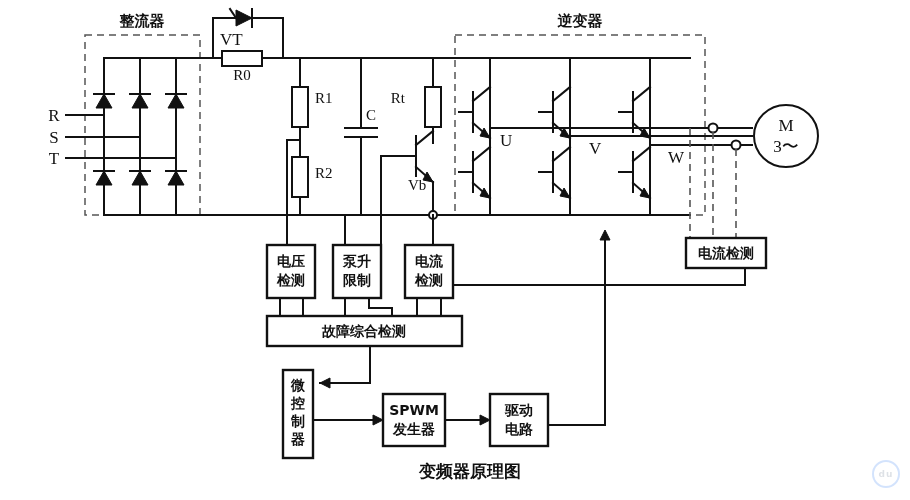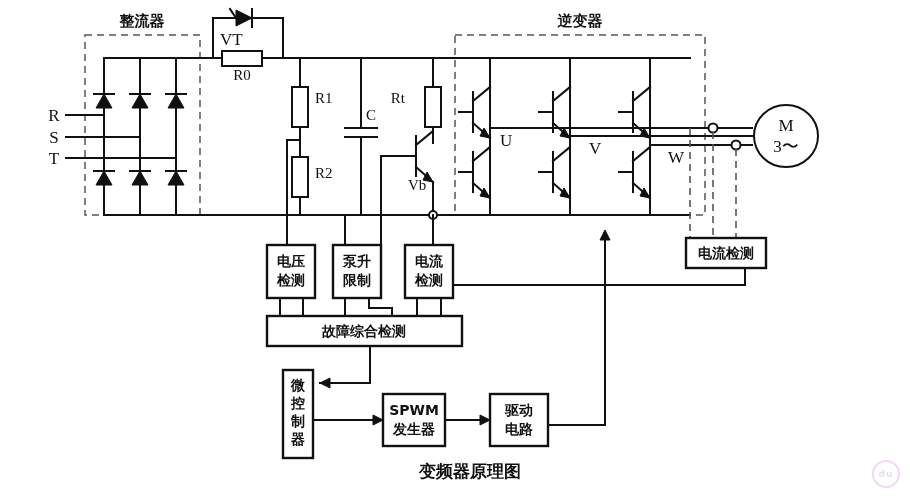--- a/index.html
+++ b/index.html
@@ -97,21 +97,21 @@
     color: #6a7a90;
     font-family: "DejaVu Sans", "Liberation Sans", sans-serif;
     font-size: 22px;
     font-weight: bold;
     letter-spacing: 1px;
     user-select: none;
     pointer-events: none;
   }
   .wm-paw {
     width: 24px; height: 24px;
-    border: 2px solid #d946ef;
+    border: 2px solid #3b82f6;
     border-radius: 50%;
     font-size: 9px;
     display: flex;
     align-items: center;
     justify-content: center;
   }
 </style>
 </head>
 <body>
 

